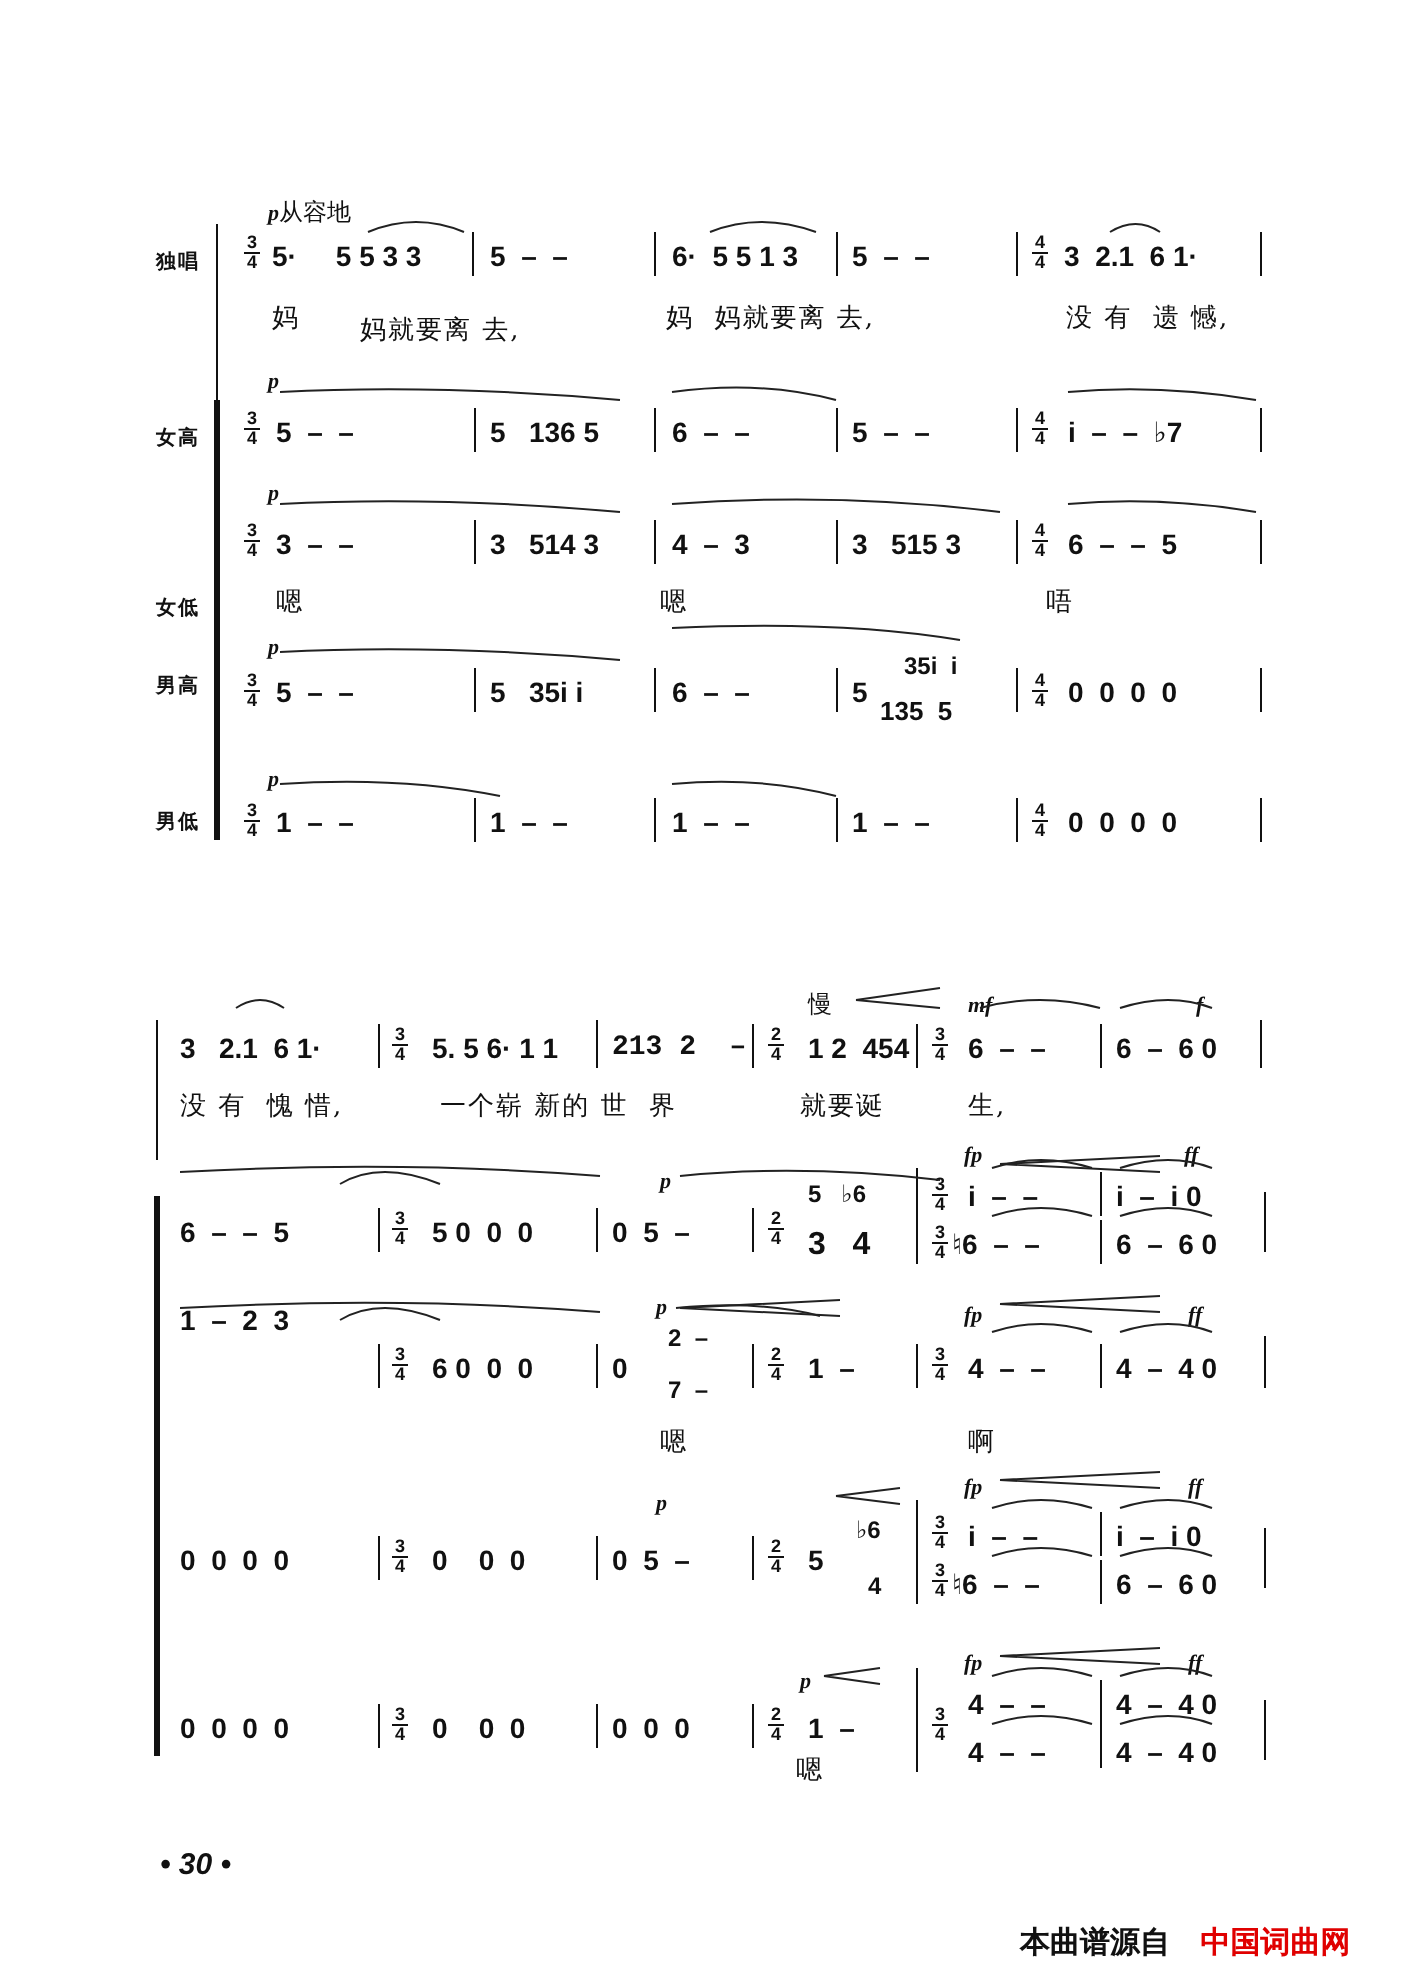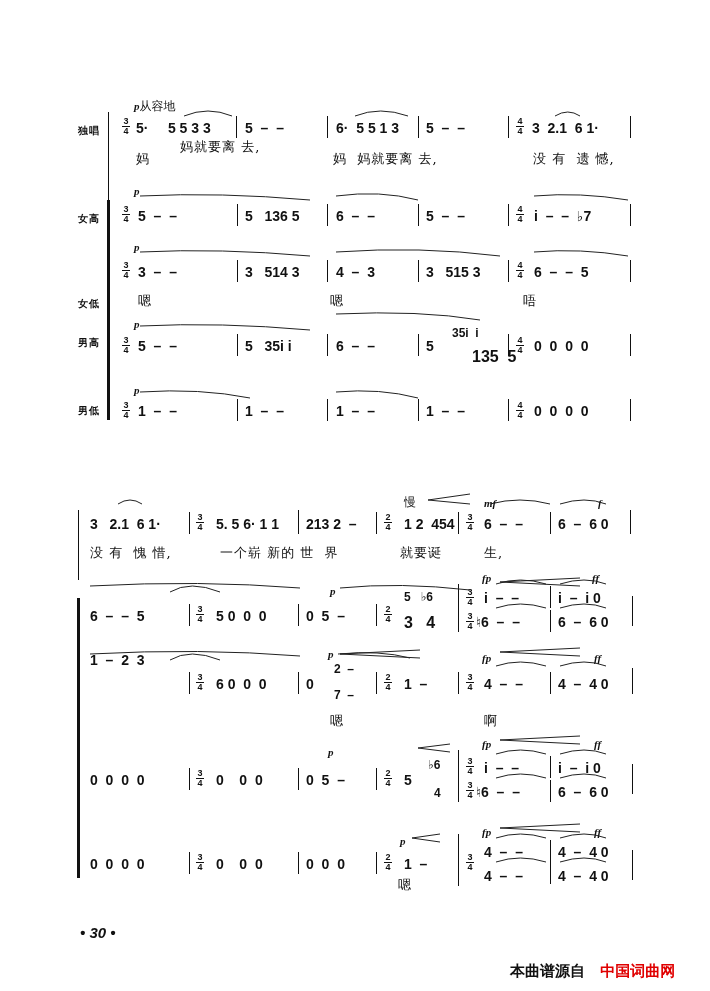--- a/index.html
+++ b/index.html
@@ -50,21 +50,21 @@
 <div class="abs note" style="left:426px;top:120px;">5  –  –</div>
 <div class="abs bar" style="left:508px;top:116px;height:22px;"></div>
 <div class="abs ts" style="left:516px;top:117px;">
     <span class="top">4</span>
     <span>4</span>
   </div>
 <div class="abs note" style="left:532px;top:120px;">3  2.1  6 1·</div>
 <div class="abs bar" style="left:630px;top:116px;height:22px;"></div>
 
 <div class="abs lyric" style="left:136px;top:150px;">妈</div>
-<div class="abs lyric" style="left:180px;top:138px;">妈就要离 去,</div>
+<div class="abs lyric" style="left:180px;top:156px;">妈就要离 去,</div>
 <div class="abs lyric" style="left:333px;top:150px;">妈  妈就要离 去,</div>
 <div class="abs lyric" style="left:533px;top:150px;">没 有  遗 憾,</div>
 
 <div class="abs dyn" style="left:134px;top:185px;">p</div>
 <div class="abs ts" style="left:122px;top:205px;">
     <span class="top">3</span>
     <span>4</span>
   </div>
 <div class="abs note" style="left:138px;top:208px;">5  –  –</div>
 <div class="abs bar" style="left:237px;top:204px;height:22px;"></div>
@@ -110,21 +110,21 @@
     <span>4</span>
   </div>
 <div class="abs note" style="left:138px;top:338px;">5  –  –</div>
 <div class="abs bar" style="left:237px;top:334px;height:22px;"></div>
 <div class="abs note" style="left:245px;top:338px;">5   35i i</div>
 <div class="abs bar" style="left:327px;top:334px;height:22px;"></div>
 <div class="abs note" style="left:336px;top:338px;">6  –  –</div>
 <div class="abs bar" style="left:418px;top:334px;height:22px;"></div>
 <div class="abs note" style="left:426px;top:338px;">5</div>
 <div class="abs note" style="left:452px;top:326px;font-size:12px;">35i  i</div>
-<div class="abs note" style="left:472px;top:348px;font-size:16px;">135  5</div>
+<div class="abs note" style="left:440px;top:348px;font-size:13px;">135  5</div>
 <div class="abs bar" style="left:508px;top:334px;height:22px;"></div>
 <div class="abs ts" style="left:516px;top:336px;">
     <span class="top">4</span>
     <span>4</span>
   </div>
 <div class="abs note" style="left:534px;top:338px;">0  0  0  0</div>
 <div class="abs bar" style="left:630px;top:334px;height:22px;"></div>
 
 <div class="abs dyn" style="left:134px;top:384px;">p</div>
 <div class="abs ts" style="left:122px;top:401px;">
@@ -152,21 +152,21 @@
 <div class="abs tempo" style="left:404px;top:494px;">慢</div>
 
 <div class="abs note" style="left:90px;top:516px;">3   2.1  6 1·</div>
 <div class="abs bar" style="left:189px;top:512px;height:22px;"></div>
 <div class="abs ts" style="left:196px;top:513px;">
     <span class="top">3</span>
     <span>4</span>
   </div>
 <div class="abs note" style="left:216px;top:516px;">5. 5 6· 1 1</div>
 <div class="abs bar" style="left:298px;top:510px;height:24px;"></div>
-<div class="abs note" style="left:306px;top:516px;">213 2  –</div>
+<div class="abs note" style="left:306px;top:516px;font-family:Liberation Mono, monospace;">213 2  –</div>
 <div class="abs bar" style="left:376px;top:512px;height:22px;"></div>
 <div class="abs ts" style="left:384px;top:513px;">
     <span class="top">2</span>
     <span>4</span>
   </div>
 <div class="abs note" style="left:404px;top:516px;">1 2  454</div>
 <div class="abs bar" style="left:458px;top:512px;height:22px;"></div>
 <div class="abs ts" style="left:466px;top:513px;">
     <span class="top">3</span>
     <span>4</span>

